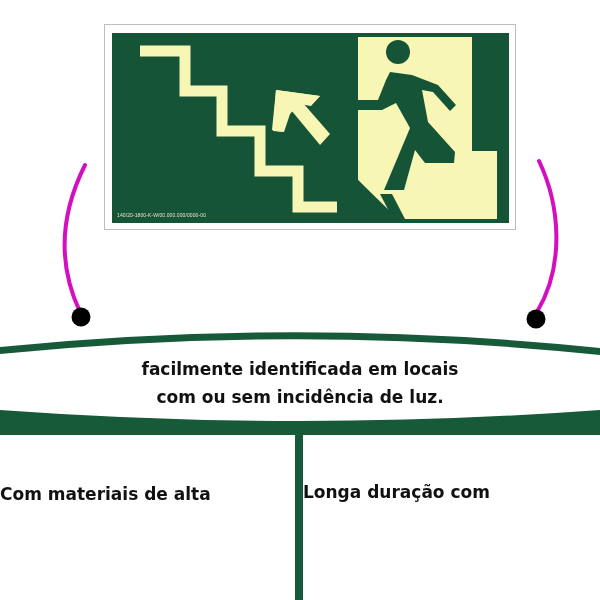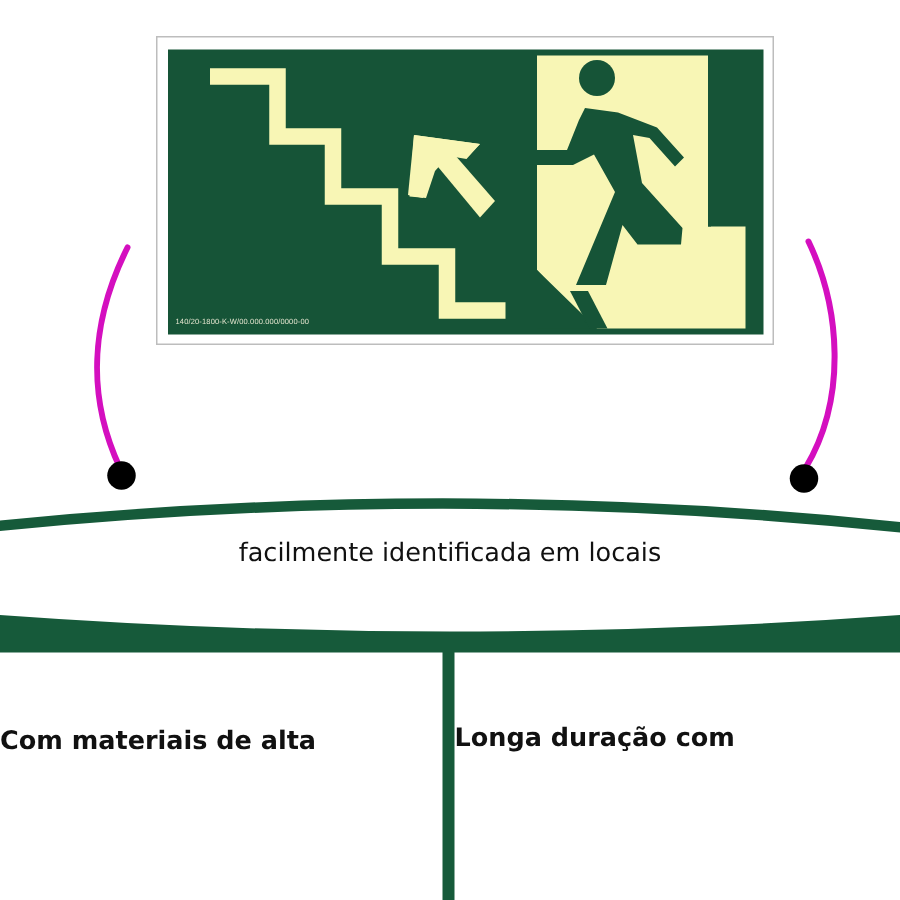--- a/index.html
+++ b/index.html
@@ -1,21 +1,21 @@
 <!DOCTYPE html>
 <html><head>
 <meta charset="utf-8">
 <style>
   html, body { margin:0; padding:0; }
   body { width:600px; height:600px; background:#ffffff; position:relative; overflow:hidden;
          font-family:"DejaVu Sans", sans-serif; }
   .layer { position:absolute; left:0; top:0; }
   .sign-frame { position:absolute; left:104px; top:24px; width:412px; height:206px;
                 border:1px solid #bdbdbd; background:#fff; box-sizing:border-box; }
-  .caption { position:absolute; left:0; width:600px; text-align:center; font-weight:normal;
+  .caption { position:absolute; left:0; width:600px; text-align:center; font-weight:bold;
              color:#111; font-size:17px; line-height:28px; }
   .feature { position:absolute; text-align:left; font-weight:bold; color:#111;
              font-size:17px; line-height:25px; white-space:nowrap; }
   .feature div, .caption div { display:block; }
   .code-text { position:absolute; left:117px; top:212px; font-size:5px; color:#e6e6d0;
                font-family:"Liberation Sans", sans-serif; letter-spacing:0.1px; }
 </style>
 </head>
 <body>
 
@@ -54,20 +54,21 @@
 
   <path d="M0,410 Q300,432 600,410 L600,435 L0,435 Z" fill="#165a3a"></path>
 
   <rect x="295" y="430" width="8" height="170" fill="#165a3a"></rect>
 </svg>
 
 <div class="code-text">140/20-1800-K-W/00.000.000/0000-00</div>
 
 <div class="caption" style="top:355px;">
   <div>facilmente identificada em locais</div>
+  <div>com ou sem incidência de luz.</div>
 </div>
 
 <div class="feature" style="left:0; width:295px; top:482px;">
   <div>Com materiais de alta</div>
 </div>
 
 <div class="feature" style="left:303px; width:347px; top:480px;">
   <div>Longa duração com</div>
 </div>
 

